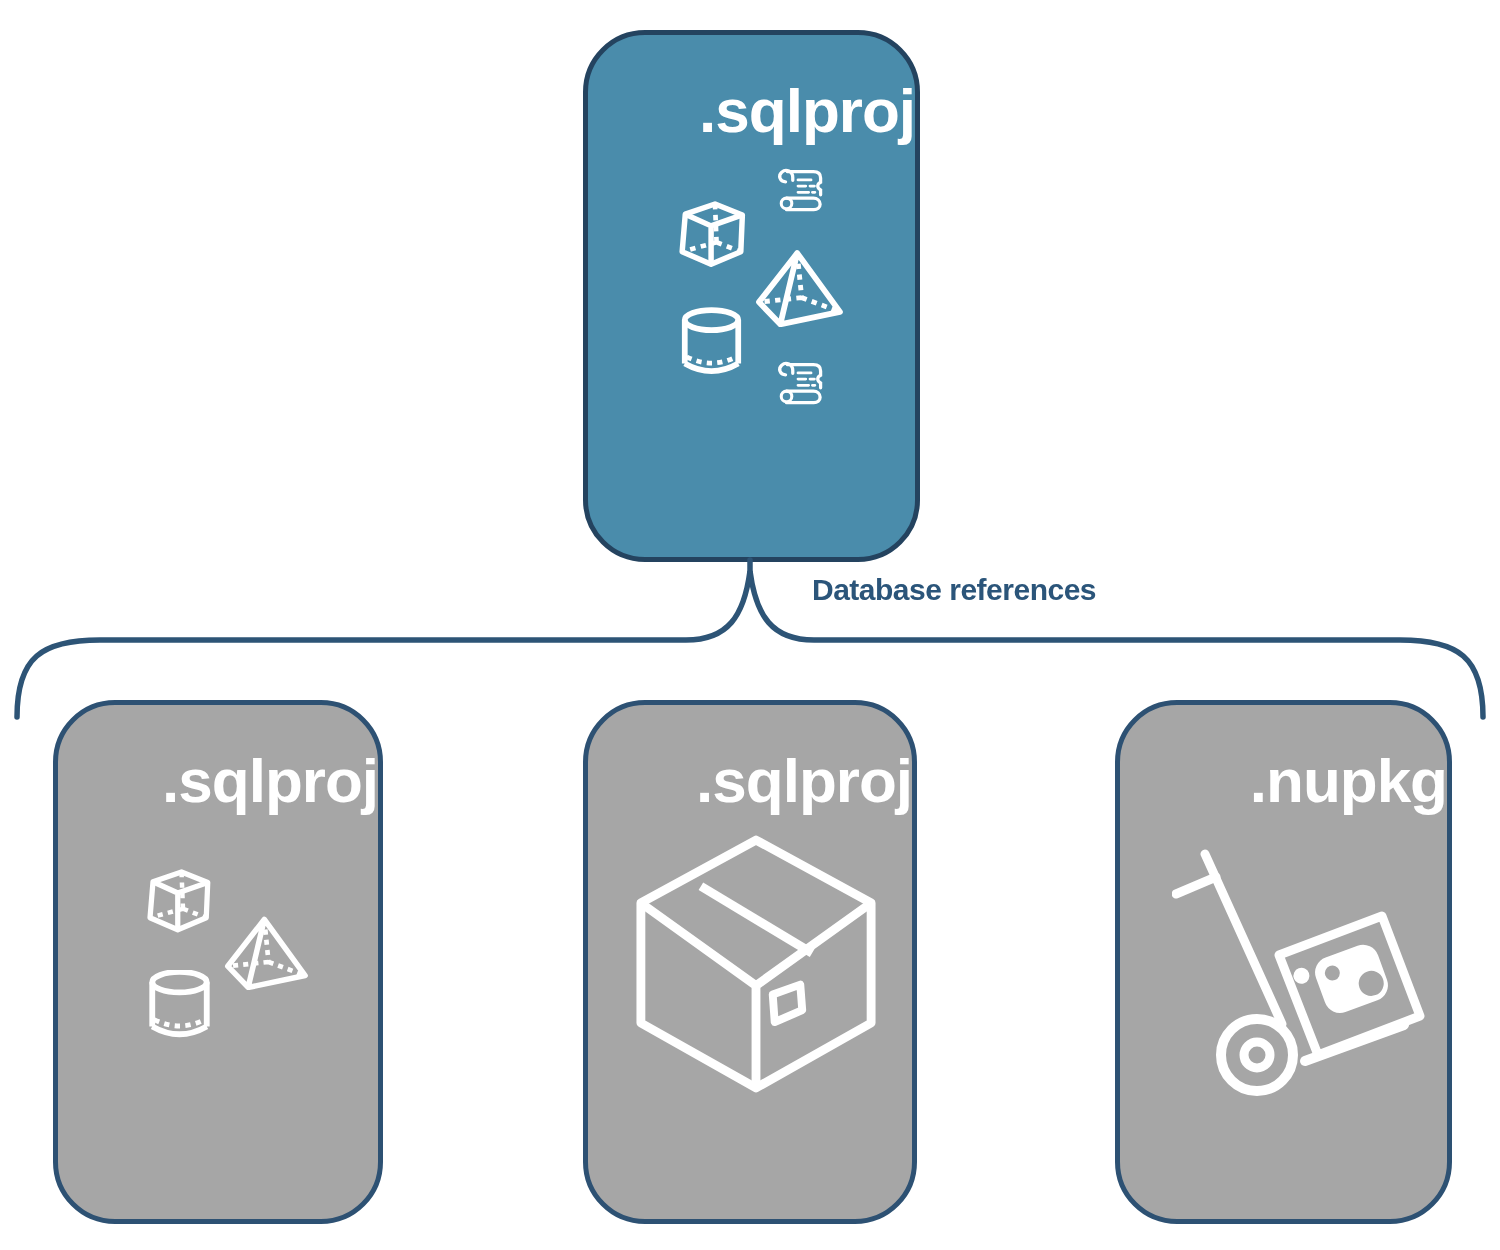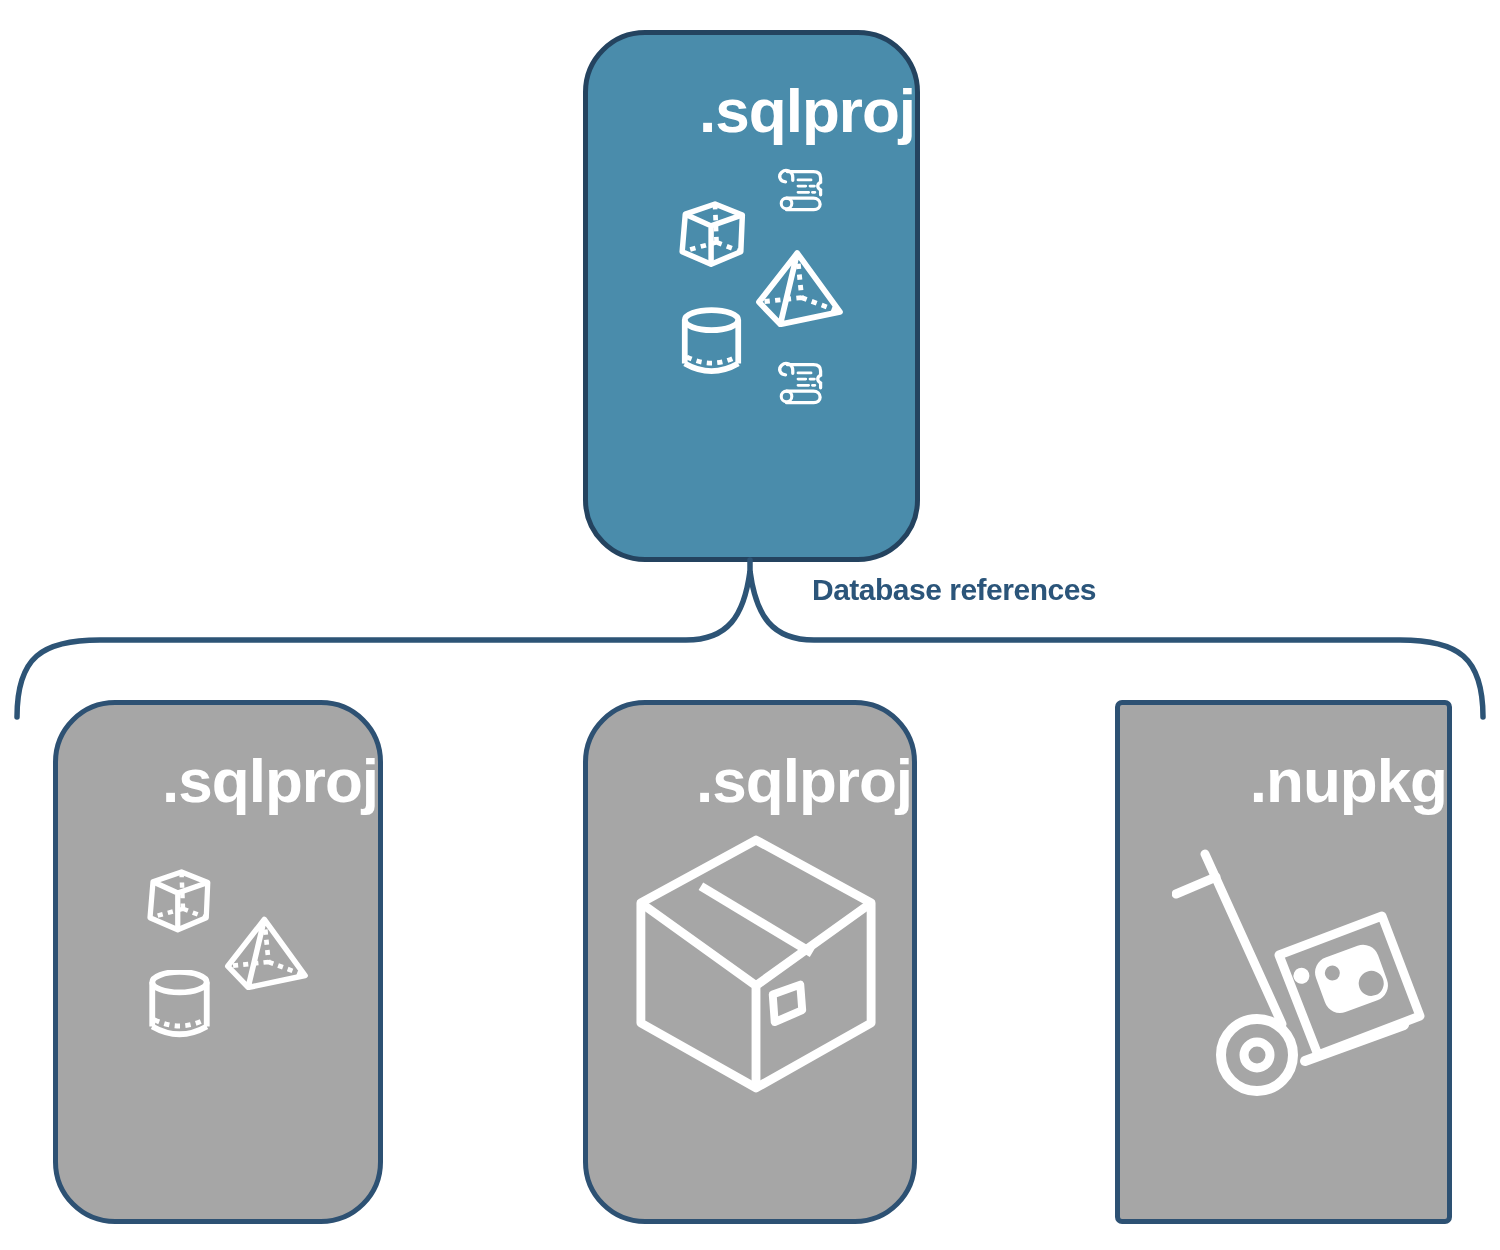--- a/index.html
+++ b/index.html
@@ -21,21 +21,21 @@
   .node-parent{
     left:583px;top:30px;width:337px;height:532px;
     background:var(--parent-fill);border:5px solid var(--parent-border);
   }
   .node-child{
     background:var(--child-fill);border:5px solid var(--child-border);
     top:700px;width:334px;height:524px;
   }
   .node-child-1{left:53px;width:330px;}
   .node-child-2{left:583px;}
-  .node-child-3{left:1115px;width:337px;border-radius:7px;}
+  .node-child-3{left:1115px;width:337px;}
   .node-title{
     position:absolute;left:0;right:0;top:42px;text-align:right;
     color:var(--icon);font-size:62px;font-weight:700;line-height:1.1;
     letter-spacing:-1px;
   }
   .icon{position:absolute;}
   .connector-svg{position:absolute;left:0;top:0;pointer-events:none;}
   .connector-label{
     position:absolute;left:812px;top:575px;
     color:var(--label-text);font-size:30px;font-weight:700;line-height:1.0;

